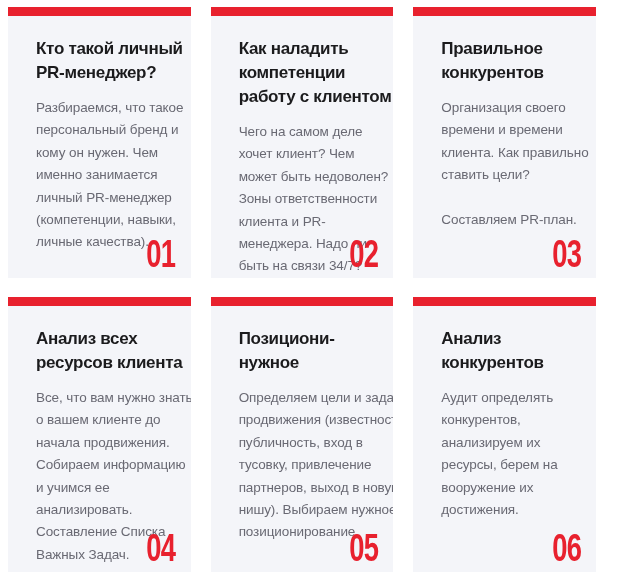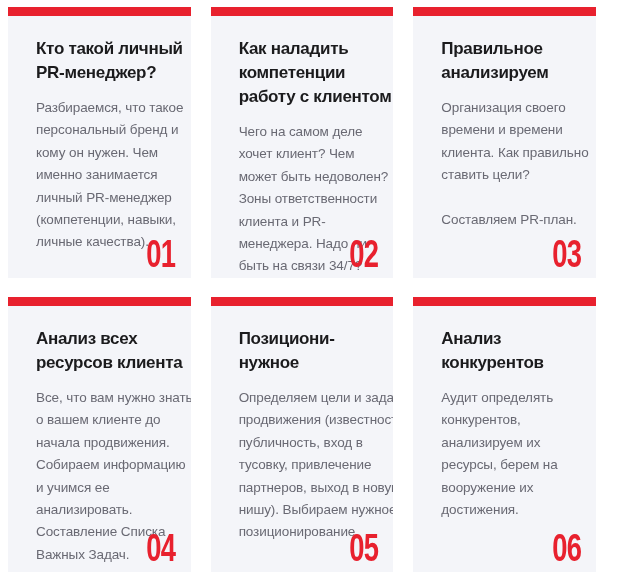--- a/index.html
+++ b/index.html
@@ -90,21 +90,21 @@
 может быть недоволен?
 Зоны ответственности
 клиента и PR-
 менеджера. Надо ли
 быть на связи 34/7?</div>
     <div class="card-number">02</div>
   </div>
 
   <div class="card">
     <div class="card-title">Правильное
-анализируем</div>
+конкурентов</div>
     <div class="card-desc">Организация своего
 времени и времени
 клиента. Как правильно
 ставить цели?
 
 Составляем PR-план.</div>
     <div class="card-number">03</div>
   </div>
 
   <div class="card">

